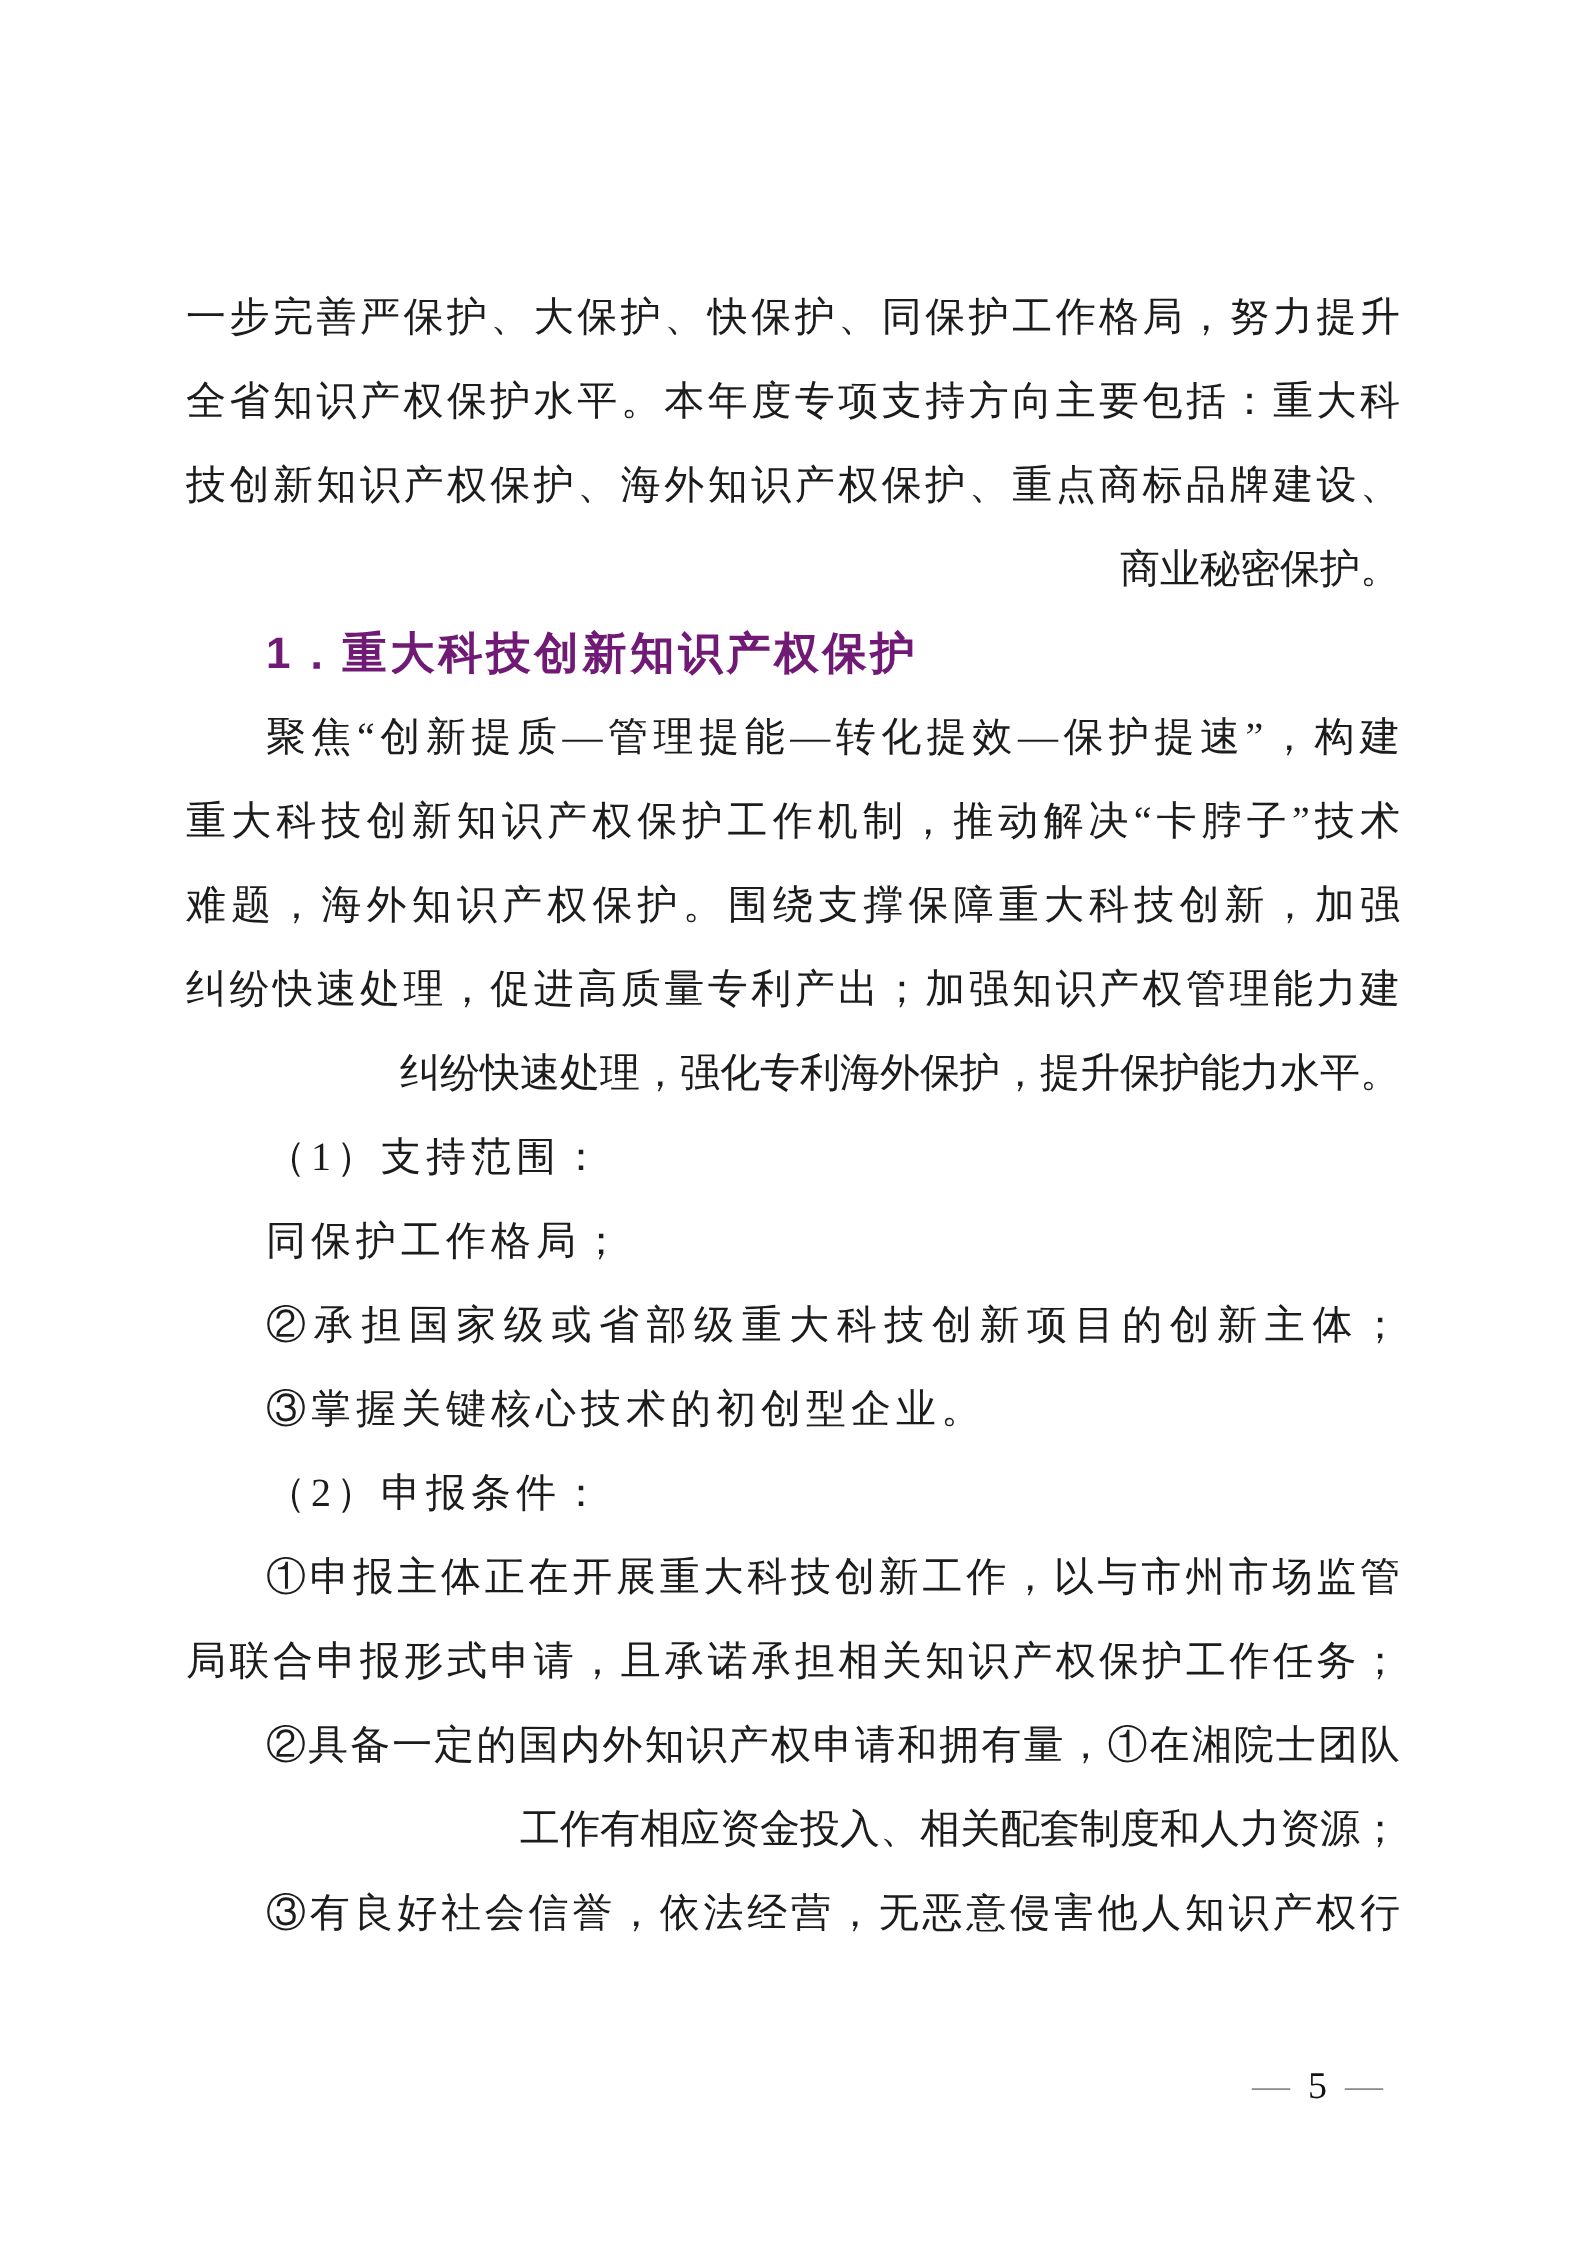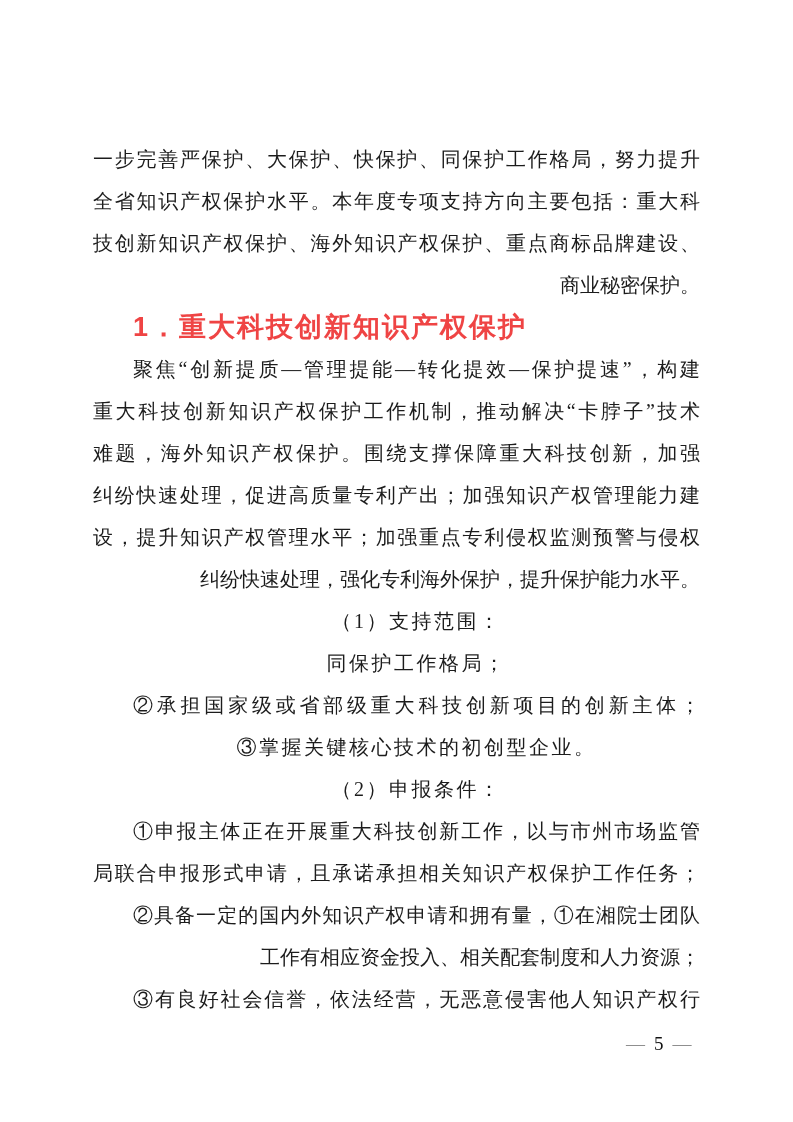--- a/index.html
+++ b/index.html
@@ -37,29 +37,28 @@
     text-align: right;
   }
   .indent-full {
     text-indent: 40px;
     text-align: justify;
     text-align-last: justify;
   }
   .indent-part {
     text-indent: 40px;
     letter-spacing: 2.5px;
-    text-align: center;
   }
   .heading {
     text-indent: 40px;
     font-family: "Liberation Sans", "DejaVu Sans", sans-serif;
     font-weight: bold;
-    font-size: 27px;
+    font-size: 22px;
     letter-spacing: 2px;
-    color: #ef4444;
+    color: #701a75;
   }
   .footer {
     position: absolute;
     left: 626px;
     top: 1031px;
     height: 26px;
     line-height: 26px;
     font-size: 19px;
     white-space: nowrap;
   }
@@ -78,21 +77,20 @@
   <div class="docbody">
       <div class="line flush-full">一步完善严保护、大保护、快保护、同保护工作格局，努力提升</div>
       <div class="line flush-full">全省知识产权保护水平。本年度专项支持方向主要包括：重大科</div>
       <div class="line flush-full">技创新知识产权保护、海外知识产权保护、重点商标品牌建设、</div>
       <div class="line flush-part">商业秘密保护。</div>
       <div class="line heading">1．重大科技创新知识产权保护</div>
       <div class="line indent-full">聚焦“创新提质—管理提能—转化提效—保护提速”，构建</div>
       <div class="line flush-full">重大科技创新知识产权保护工作机制，推动解决“卡脖子”技术</div>
       <div class="line flush-full">难题，海外知识产权保护。围绕支撑保障重大科技创新，加强</div>
       <div class="line flush-full">纠纷快速处理，促进高质量专利产出；加强知识产权管理能力建</div>
-      <div class="line flush-full">设，提升知识产权管理水平；加强重点专利侵权监测预警与侵权</div>
       <div class="line flush-part">纠纷快速处理，强化专利海外保护，提升保护能力水平。</div>
       <div class="line indent-part">（1）支持范围：</div>
       <div class="line indent-part">同保护工作格局；</div>
       <div class="line indent-full">②承担国家级或省部级重大科技创新项目的创新主体；</div>
       <div class="line indent-part">③掌握关键核心技术的初创型企业。</div>
       <div class="line indent-part">（2）申报条件：</div>
       <div class="line indent-full">①申报主体正在开展重大科技创新工作，以与市州市场监管</div>
       <div class="line flush-full">局联合申报形式申请，且承诺承担相关知识产权保护工作任务；</div>
       <div class="line indent-full">②具备一定的国内外知识产权申请和拥有量，①在湘院士团队</div>
       <div class="line flush-part">工作有相应资金投入、相关配套制度和人力资源；</div>

